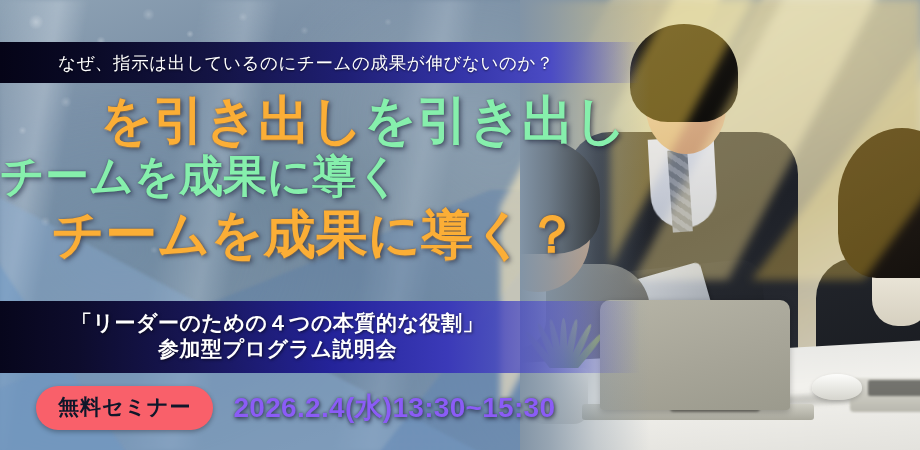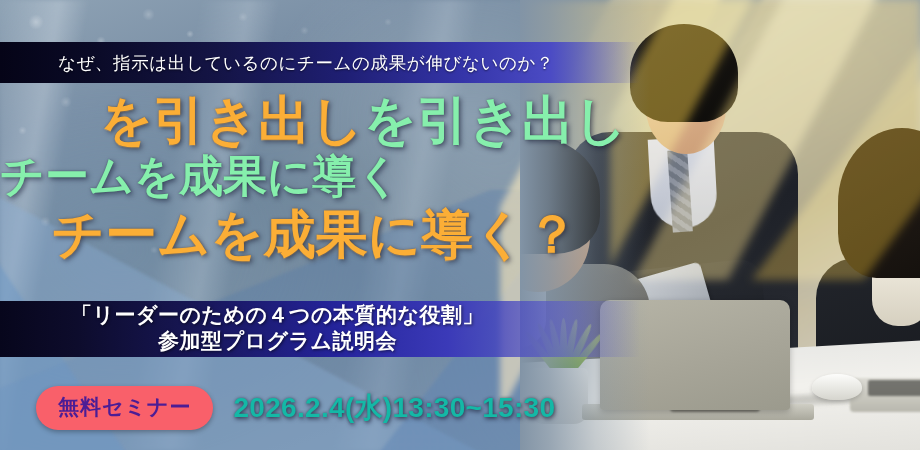--- a/index.html
+++ b/index.html
@@ -228,21 +228,21 @@
   }
   .white{
     color:#86efac;
     text-shadow:
       2px 2px 5px rgba(20,25,50,.60),
       0 0 2px rgba(0,0,0,.35);
   }
 
   
   .subband{
-    position:absolute; left:0; top:301px; width:640px; height:56px;
+    position:absolute; left:0; top:301px; width:640px; height:72px;
     background:linear-gradient(90deg,
         #07061c 0%, #0d0c2c 12%, #171654 30%, #24239a 52%, #3b3ab8 70%, rgba(86,86,206,.55) 88%, rgba(100,100,215,0) 100%);
     display:flex; flex-direction:column; align-items:center; justify-content:center;
   }
   .subband div{
     font-family:"Liberation Serif","DejaVu Serif",serif;
     font-weight:700;
     color:#ffffff;
     font-size:21px;
     line-height:1.22;
@@ -252,31 +252,31 @@
     margin-right:85px;
   }
 
   
   .bottomrow{
     position:absolute; left:36px; top:386px;
     display:flex; align-items:center; gap:20px;
   }
   .badge{
     background:#F9606A;
-    color:#4c1d95;
+    color:#0f172a;
     font-weight:700;
     font-size:21px;
     letter-spacing:1px;
     padding:7px 22px 9px;
     border-radius:26px;
     box-shadow:0 2px 5px rgba(0,0,0,.30);
     white-space:nowrap;
   }
   .datetext{
-    color:#14b8a6;
+    color:#8b5cf6;
     font-weight:700;
     font-size:28px;
     letter-spacing:.3px;
     white-space:nowrap;
     text-shadow:1px 2px 4px rgba(25,30,55,.70), 0 0 3px rgba(0,0,0,.35);
   }
 </style>
 </head>
 <body>
 

